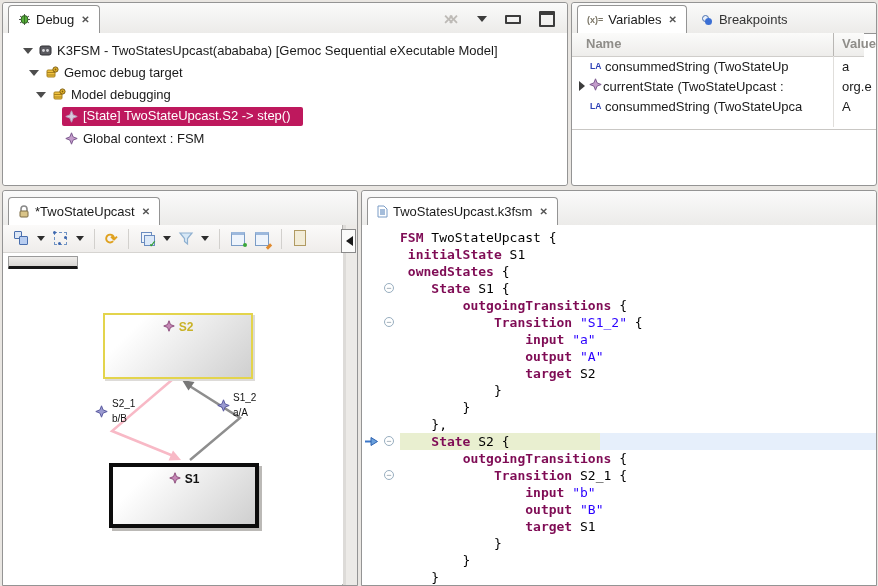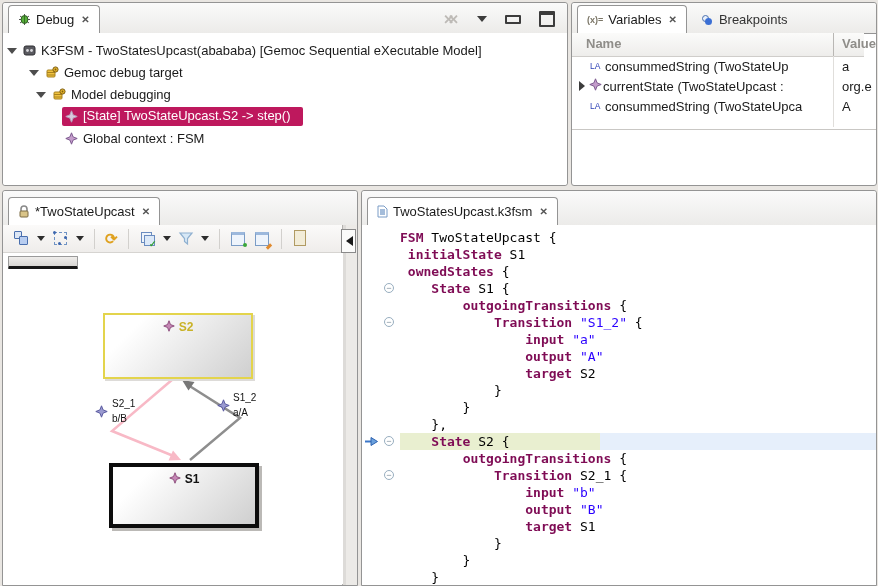--- a/index.html
+++ b/index.html
@@ -43,21 +43,21 @@
   .varhead .hval{position:absolute;left:270px;top:3px;}
   .coldiv{position:absolute;left:261px;top:30px;width:1px;bottom:58px;background:#e0dedb;}
   .coldiv2{position:absolute;left:261px;top:30px;width:1px;height:23px;background:#b9b7b4;}
   .varrows{position:absolute;left:0;right:0;top:53px;}
   .vrow{position:relative;height:20px;display:flex;align-items:center;}
   .vexp{width:10px;margin-left:5px;flex:none;position:relative;height:10px;}
   .vexp.on:after{content:'';position:absolute;top:0;left:2px;border:5px solid transparent;border-left:6px solid #3c3c3c;}
   .vname{white-space:nowrap;overflow:hidden;width:222px;flex:none;}
   .vval{position:absolute;left:270px;white-space:nowrap;overflow:hidden;right:0;}
   .vsplit{position:absolute;left:0;right:0;top:126px;height:1px;background:#c9c7c4;}
-  .la-ico{font-weight:normal;font-size:8.5px;color:#2b3fb5;width:15px;flex:none;margin-left:3px;letter-spacing:0;}
+  .la-ico{font-weight:bold;font-size:8.5px;color:#2b3fb5;width:15px;flex:none;margin-left:3px;letter-spacing:0;}
   
   .dtoolbar{position:absolute;left:0;right:0;top:34px;height:28px;background:linear-gradient(#fbfaf9,#efedeb);
             border-bottom:1px solid #d6d4d1;display:flex;align-items:center;gap:7px;padding-left:10px;box-sizing:border-box;}
   .tsep{width:1px;height:20px;background:#d2d0cd;margin:0 3px;}
   .caret{width:0;height:0;border:4px solid transparent;border-top:5px solid #2d2d2d;margin-top:4px;}
   .canvas{position:absolute;left:1px;right:14px;top:62px;bottom:1px;background:#fff;overflow:hidden;}
   .palette{position:absolute;right:0;top:34px;bottom:0;width:14px;background:linear-gradient(90deg,#dddbd8 0 3px,#eceae7 3px);border-left:1px solid #b3b1ae;}
   .pal-btn{position:absolute;right:1px;top:38px;width:15px;height:24px;background:#fbfbfa;border:1px solid #8a8a8a;
            display:flex;align-items:center;justify-content:center;box-sizing:border-box;}
   .pal-tri{width:0;height:0;border:5px solid transparent;border-right:7px solid #1a1a1a;margin-left:-4px;}
@@ -118,21 +118,21 @@
       <span class="closex">✕</span>
     </div>
     <div class="viewtools">
       <span class="dblx">✕✕</span>
       <span class="menu-tri"></span>
       <span class="min-ico"></span>
       <span class="max-ico"></span>
     </div>
   </div>
   <div class="treebody" id="debug-tree">
-      <div class="trow" style="padding-left: 4px;">
+      <div class="trow" style="padding-left: 4px; margin-left: 16px;">
         <span class="exp"></span>
         <svg class="ticon" width="13" height="13" viewBox="0 0 13 13">
       <rect x="1" y="2" width="11" height="9" rx="2" fill="#5a5a60" stroke="#2e2e33"></rect>
       <circle cx="4.5" cy="6.5" r="1.4" fill="#d8d8dc"></circle>
           <circle cx="8.5" cy="6.5" r="1.4" fill="#d8d8dc"></circle>
         </svg>
         <span>K3FSM - TwoStatesUpcast(abababa) [Gemoc Sequential eXecutable Model]</span>
       </div>
       <div class="trow" style="padding-left: 26px;">
         <span class="exp"></span>

